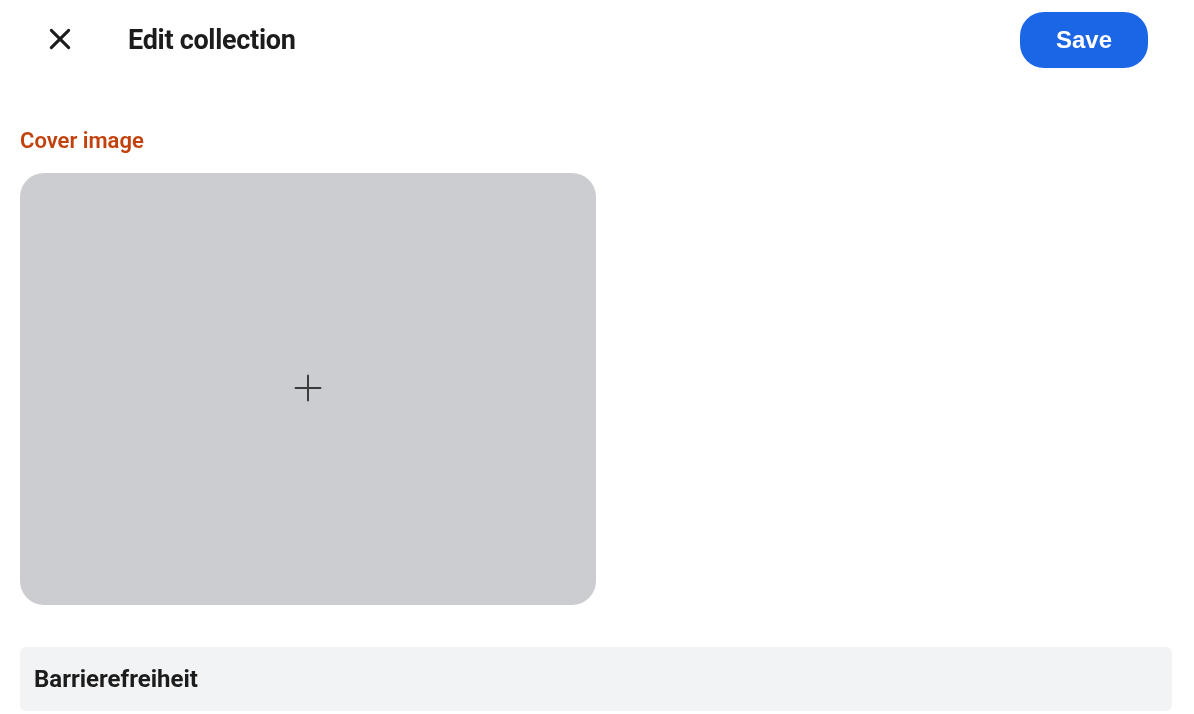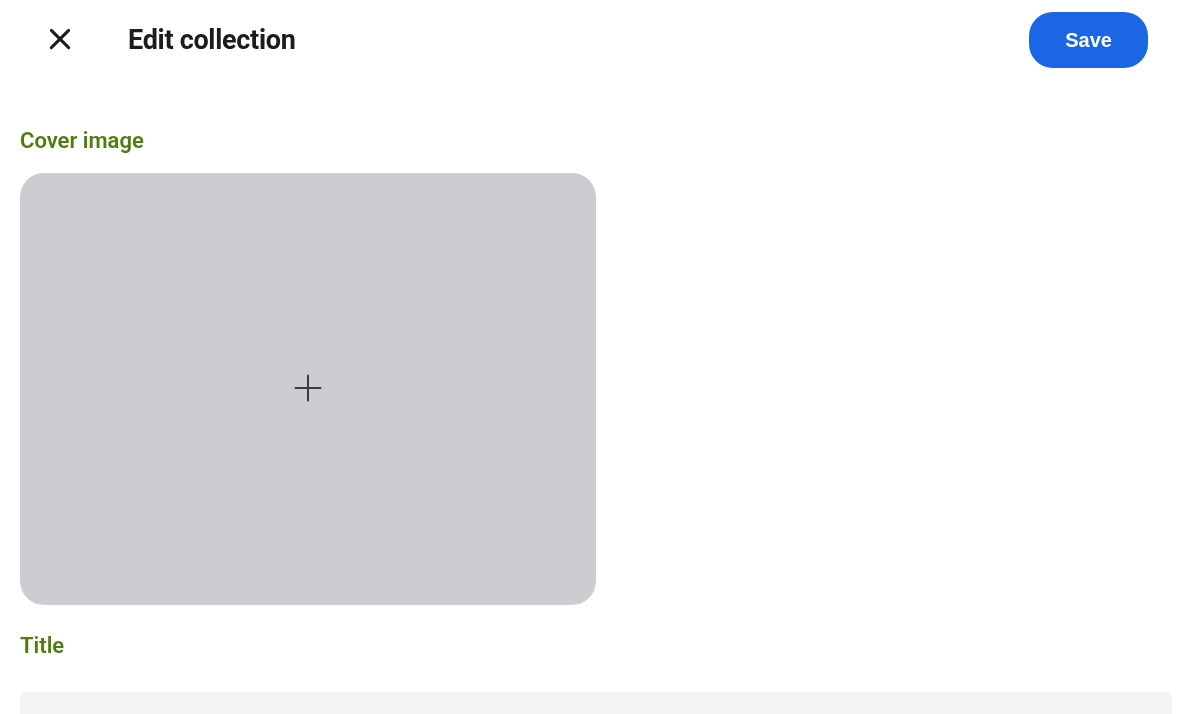--- a/index.html
+++ b/index.html
@@ -46,34 +46,34 @@
       color: #1c1c1c;
       letter-spacing: -0.3px;
     }
     .save-btn {
       background: #1b66e5;
       color: #ffffff;
       border: none;
       border-radius: 24px;
       padding: 0 36px;
       height: 56px;
-      font-size: 20px;
+      font-size: 24px;
       font-weight: 700;
       cursor: pointer;
       display: flex;
       align-items: center;
       justify-content: center;
     }
     .content {
       padding: 38px 20px 0 20px;
     }
     .field-label {
       font-size: 22px;
       font-weight: 600;
-      color: #4d7c0f;
+      color: #c2410c;
       margin-bottom: 20px;
       display: block;
     }
     .cover-box {
       width: 576px;
       height: 432px;
       background: #cccdd1;
       border-radius: 24px;
       display: flex;
       align-items: center;
@@ -127,16 +127,15 @@
       <span class="plus-icon">
         <svg viewBox="0 0 24 24" fill="none" stroke="#3a3b3c" stroke-width="1.6" stroke-linecap="round">
           <line x1="12" y1="2" x2="12" y2="22"></line>
           <line x1="2" y1="12" x2="22" y2="12"></line>
         </svg>
       </span>
     </button>
   </div>
 
   <div class="title-section">
-    <span class="field-label">Title</span>
     <input type="text" class="title-input" value="Barrierefreiheit" style="">
   </div>
 </div>
 
 </body></html>

